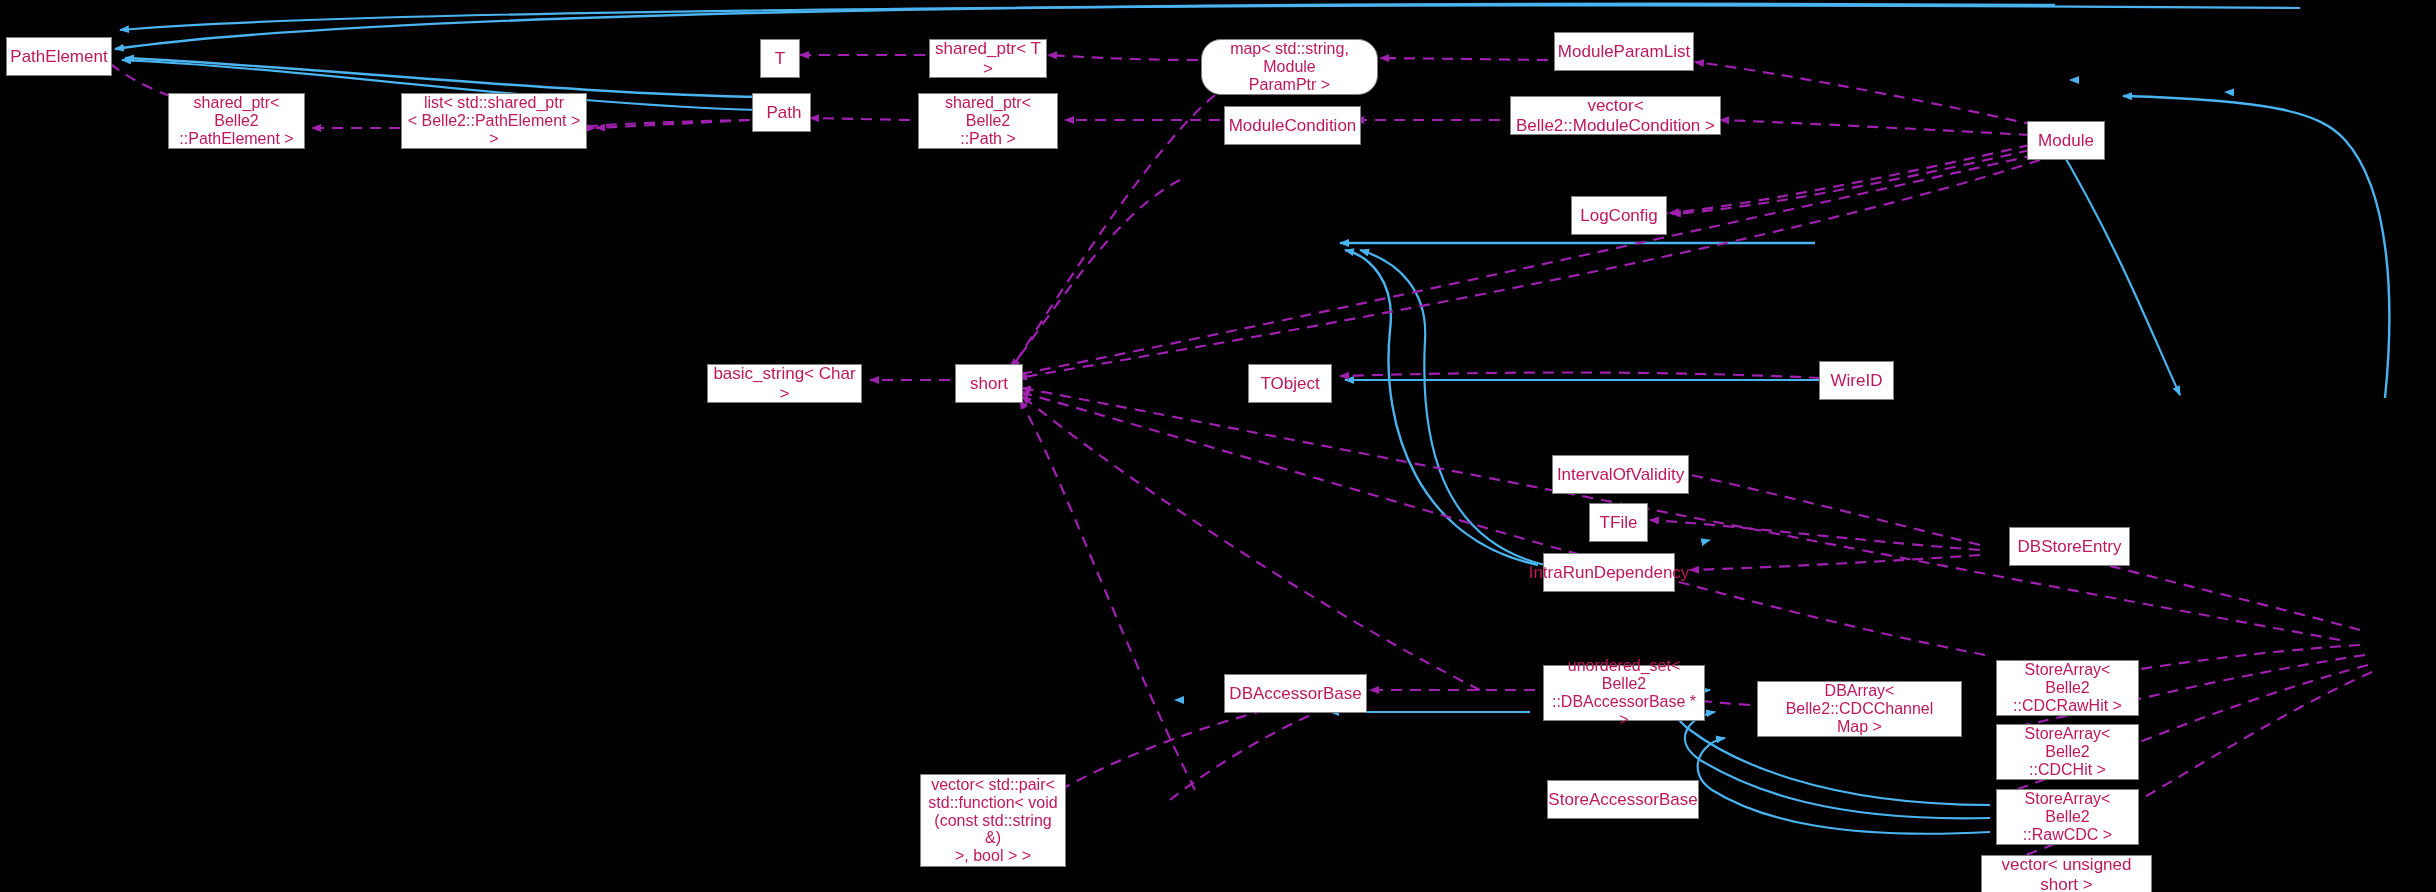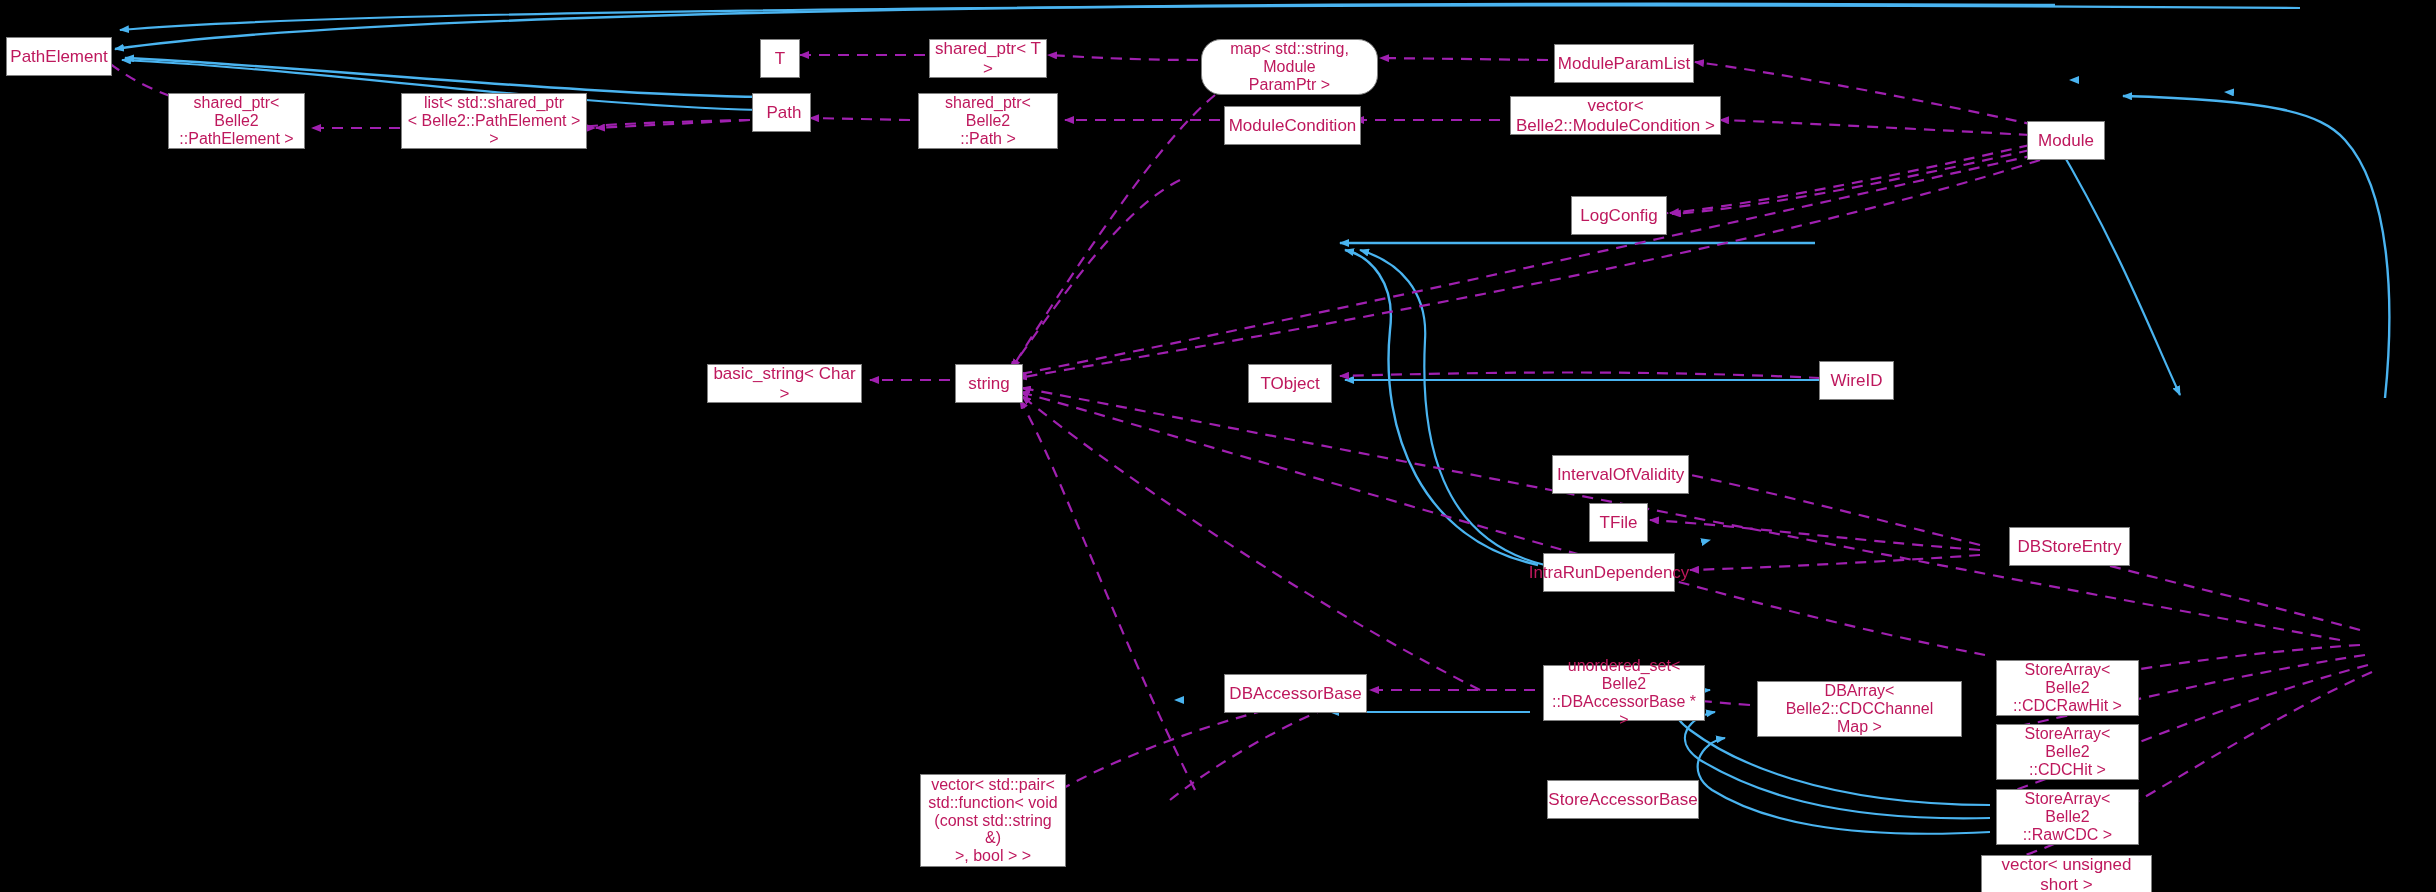--- a/index.html
+++ b/index.html
@@ -163,25 +163,25 @@
 &lt; Belle2::PathElement &gt; &gt;</div>
       <div class="node" style="left: 752px; top: 93px; width: 59px; height: 39px; font-size: 17px; padding-left: 10px;">Path</div>
       <div class="node" style="left: 918px; top: 93px; width: 140px; height: 56px; font-size: 16px;">shared_ptr&lt; Belle2
 ::Path &gt;</div>
       <div class="node" style="left: 1224px; top: 106px; width: 137px; height: 39px; font-size: 17px;">ModuleCondition</div>
       <div class="node" style="left: 1510px; top: 96px; width: 211px; height: 39px; font-size: 17px;">vector&lt; Belle2::ModuleCondition &gt;</div>
       <div class="node" style="left: 760px; top: 39px; width: 40px; height: 39px; font-size: 17px;">T</div>
       <div class="node" style="left: 929px; top: 39px; width: 118px; height: 39px; font-size: 17px;">shared_ptr&lt; T &gt;</div>
       <div class="node" style="left: 1201px; top: 39px; width: 177px; height: 56px; font-size: 16px; border-radius: 20px;">map&lt; std::string, Module
 ParamPtr &gt;</div>
-      <div class="node" style="left: 1554px; top: 44px; width: 140px; height: 39px; font-size: 17px;">ModuleParamList</div>
+      <div class="node" style="left: 1554px; top: 32px; width: 140px; height: 39px; font-size: 17px;">ModuleParamList</div>
       <div class="node" style="left: 2027px; top: 121px; width: 78px; height: 39px; font-size: 17px;">Module</div>
       <div class="node" style="left: 1571px; top: 196px; width: 96px; height: 39px; font-size: 17px;">LogConfig</div>
       <div class="node" style="left: 707px; top: 364px; width: 155px; height: 39px; font-size: 17px;">basic_string&lt; Char &gt;</div>
-      <div class="node" style="left: 955px; top: 364px; width: 68px; height: 39px; font-size: 17px;">string</div>
+      <div class="node" style="left: 955px; top: 364px; width: 68px; height: 39px; font-size: 17px;">short</div>
       <div class="node" style="left: 1248px; top: 364px; width: 84px; height: 39px; font-size: 17px;">TObject</div>
       <div class="node" style="left: 1819px; top: 361px; width: 75px; height: 39px; font-size: 17px;">WireID</div>
       <div class="node" style="left: 1552px; top: 455px; width: 137px; height: 39px; font-size: 17px;">IntervalOfValidity</div>
       <div class="node" style="left: 1589px; top: 503px; width: 59px; height: 39px; font-size: 17px;">TFile</div>
       <div class="node" style="left: 1543px; top: 553px; width: 132px; height: 39px; font-size: 17px;">IntraRunDependency</div>
       <div class="node" style="left: 2009px; top: 527px; width: 121px; height: 39px; font-size: 17px;">DBStoreEntry</div>
       <div class="node" style="left: 1224px; top: 674px; width: 143px; height: 39px; font-size: 17px;">DBAccessorBase</div>
       <div class="node" style="left: 1543px; top: 665px; width: 162px; height: 56px; font-size: 16px;">unordered_set&lt; Belle2
 ::DBAccessorBase * &gt;</div>
       <div class="node" style="left: 1757px; top: 681px; width: 205px; height: 56px; font-size: 16px;">DBArray&lt; Belle2::CDCChannel

